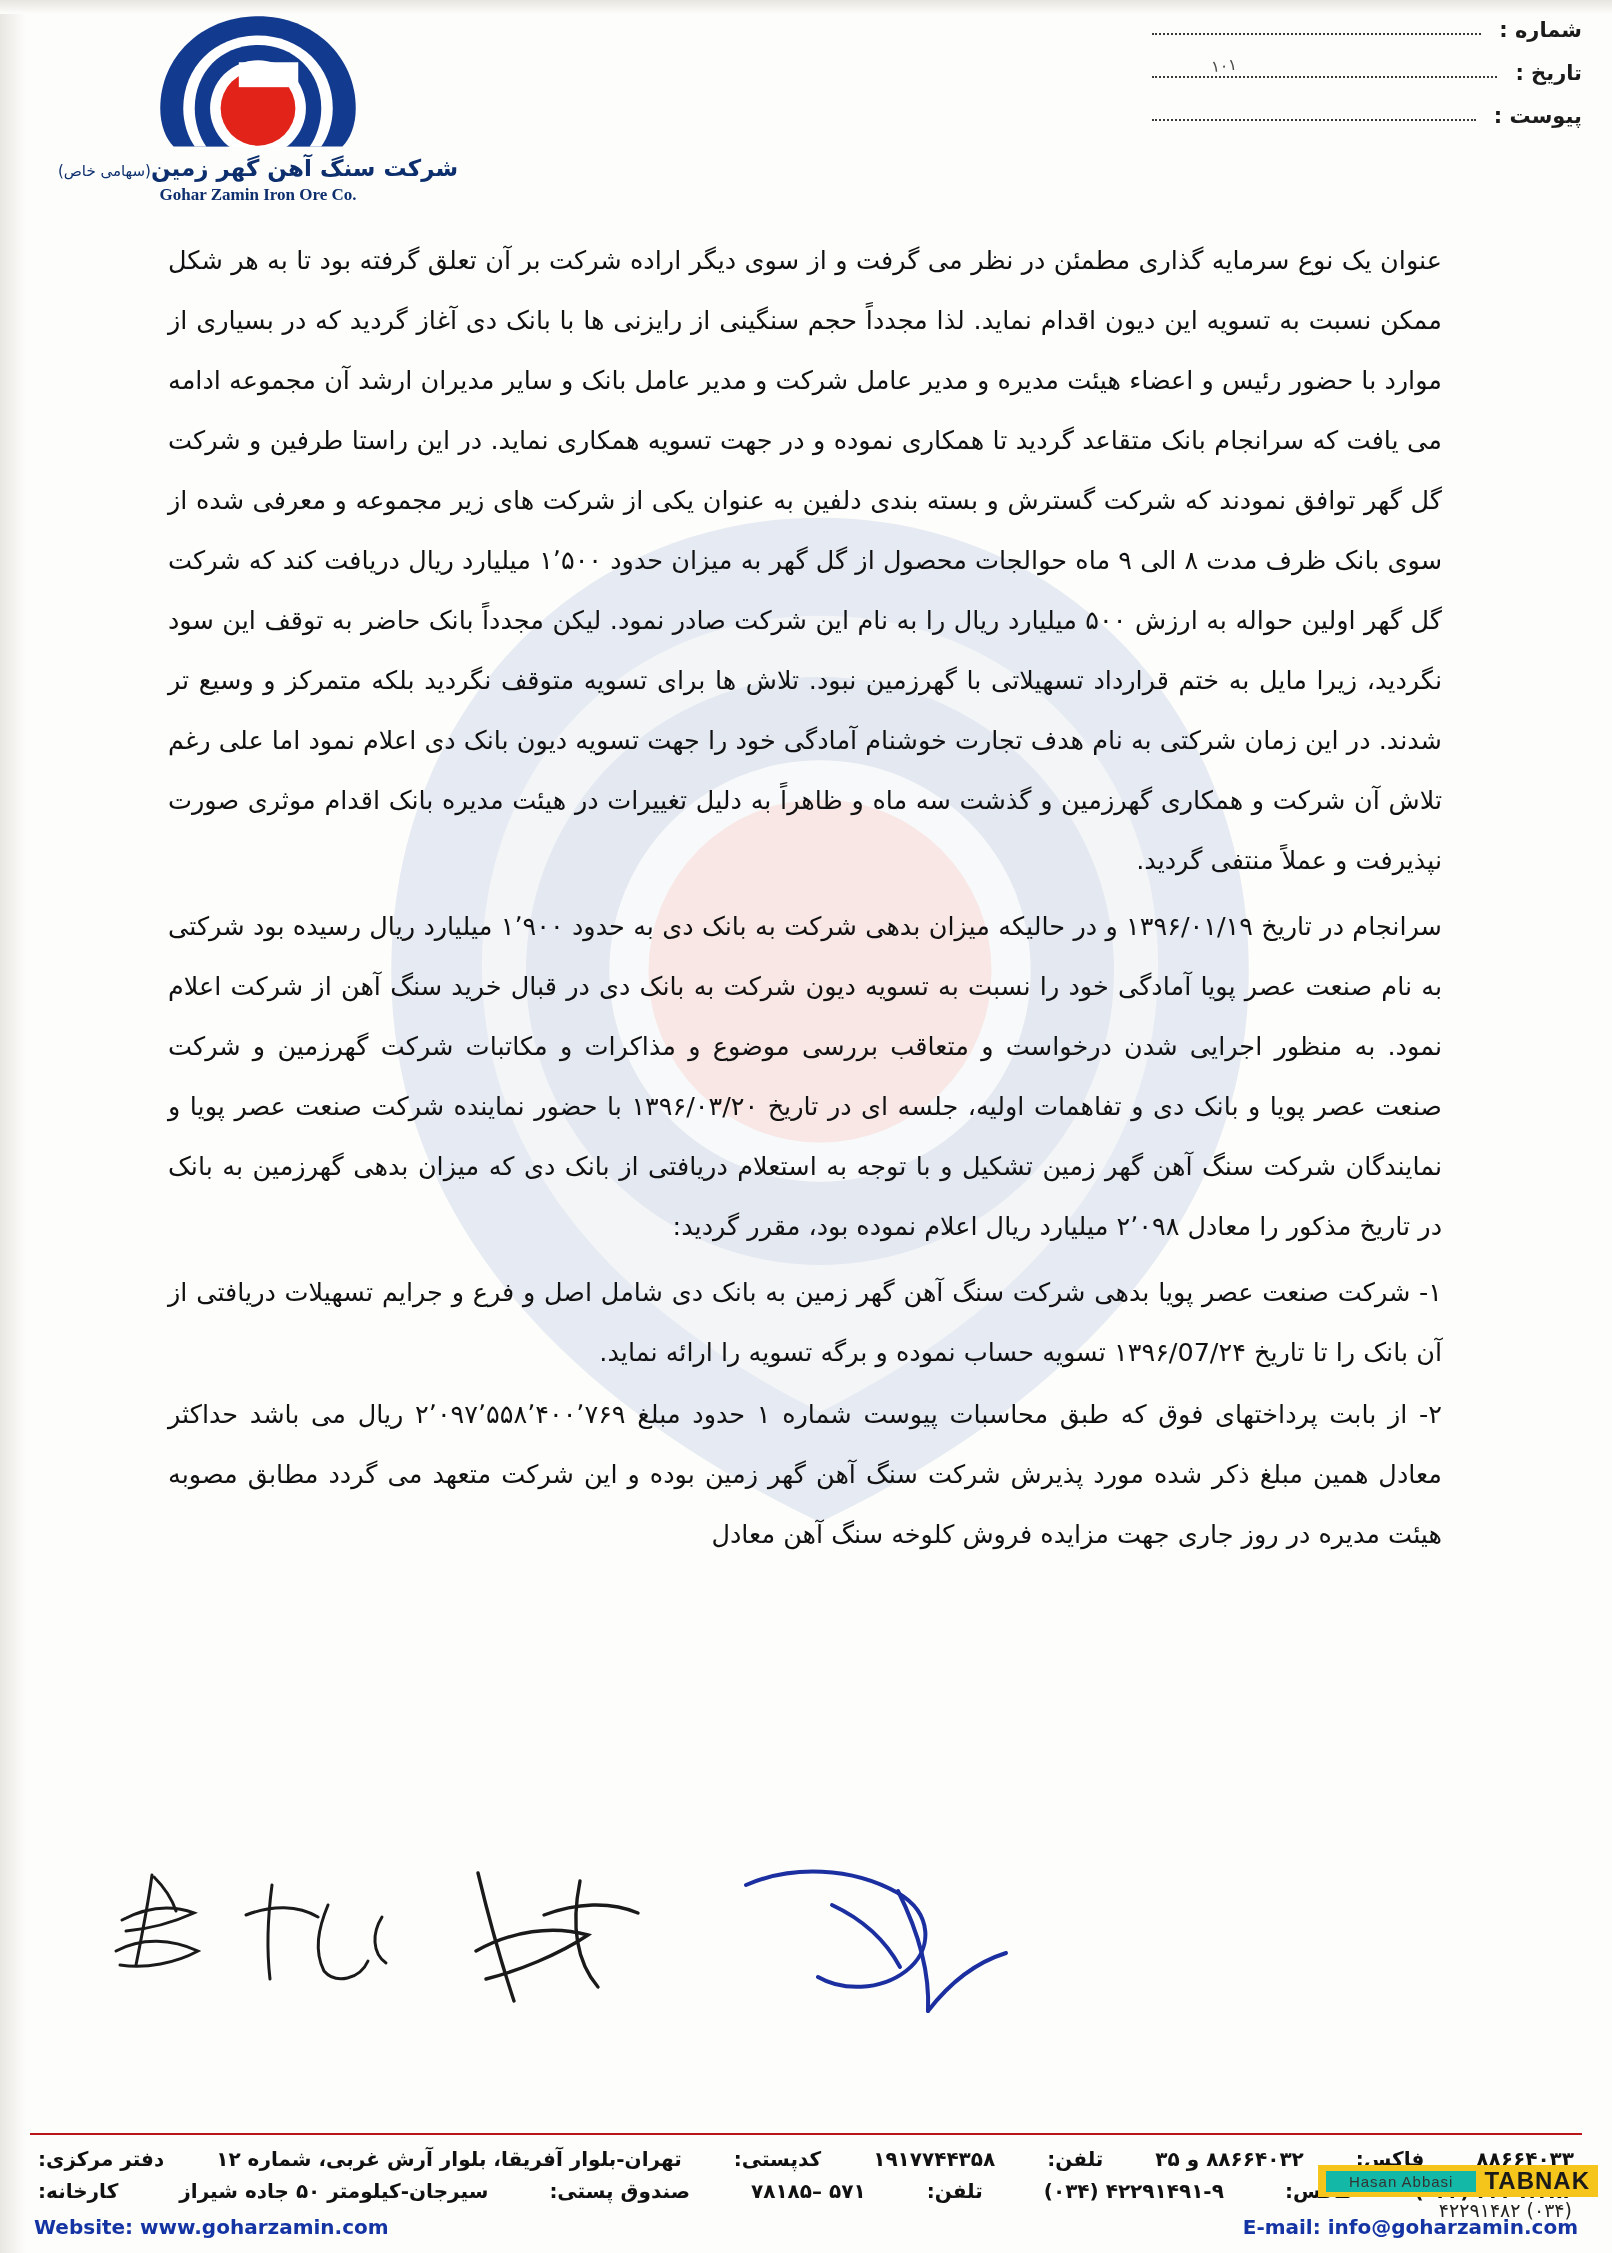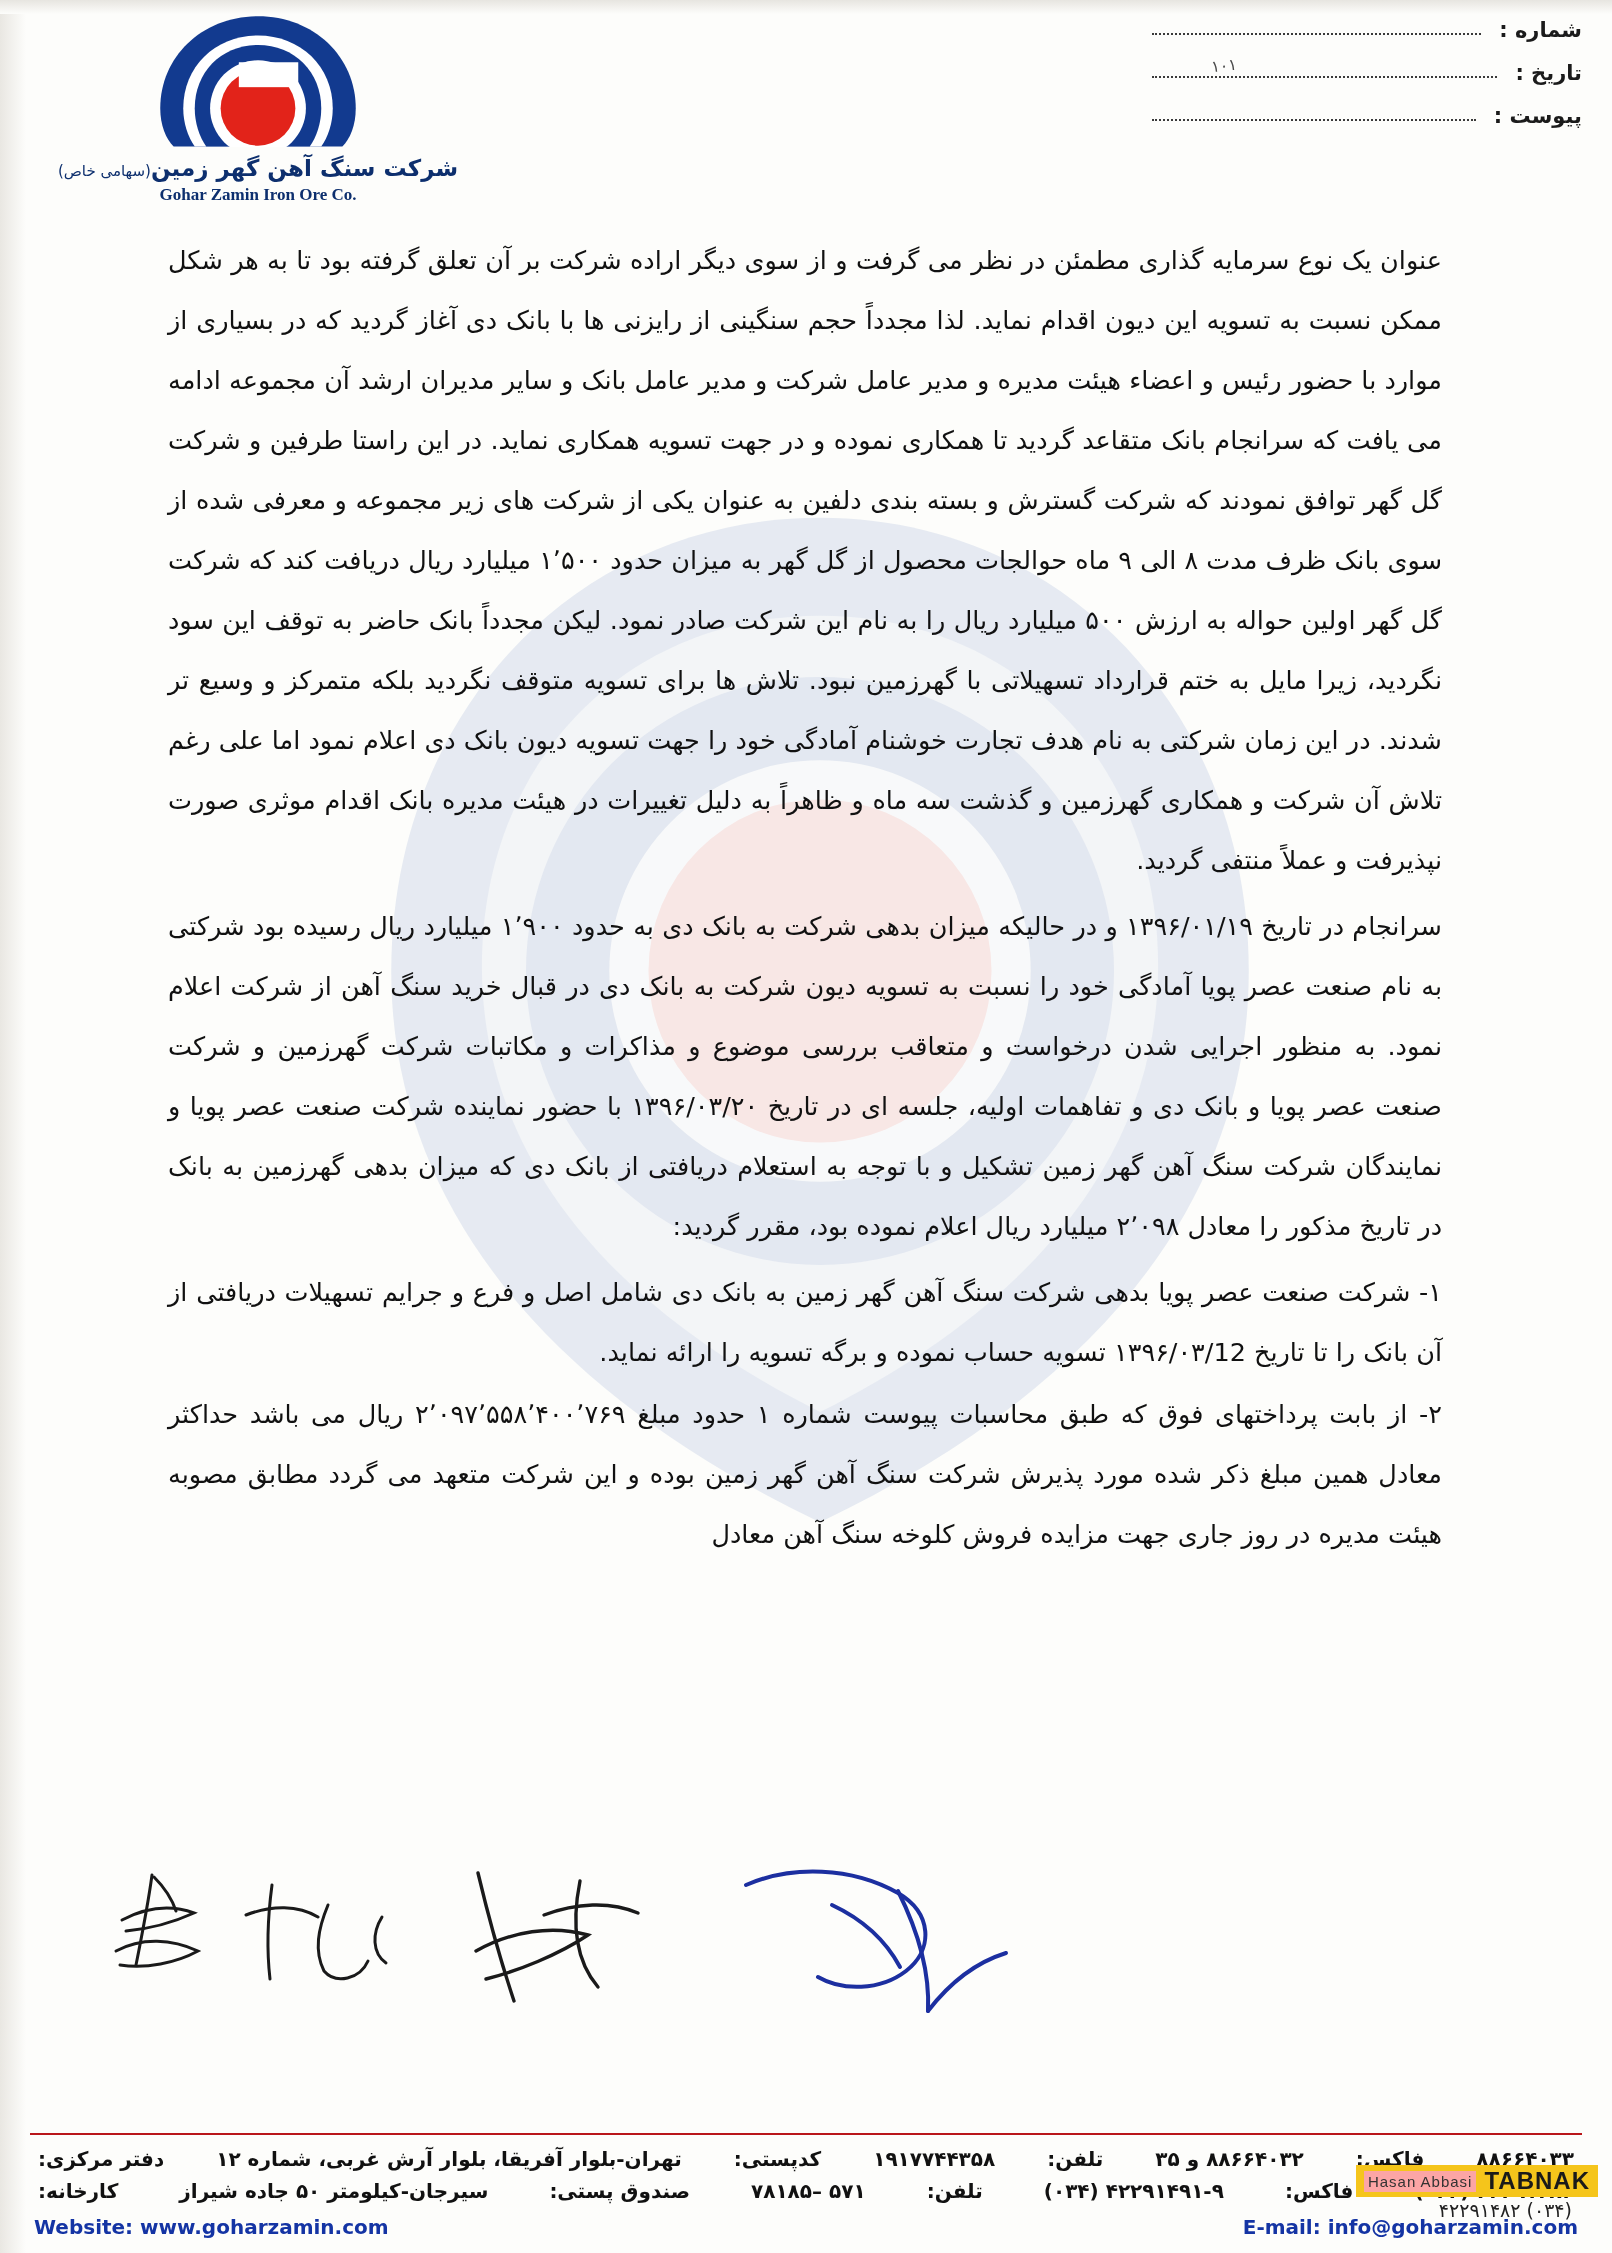--- a/index.html
+++ b/index.html
@@ -115,22 +115,22 @@
   }
   .f-web .ltr{direction:ltr;}
   .tabnak{
     position:absolute;right:14px;bottom:56px;
     background:#f5c51b;color:#1a1a1a;
     font-family:"Liberation Sans",sans-serif;font-weight:bold;
     font-size:24px;padding:2px 8px;letter-spacing:1px;
     display:flex;align-items:center;gap:8px;
   }
   .tabnak .credit{
-    background:#fca5a5;color:#333;font-size:15px;font-weight:normal;
-    padding:2px 4px;
+    background:#14b8a6;color:#333;font-size:15px;font-weight:normal;
+    padding:2px 23px;
   }
   .stray{
     position:absolute;right:40px;bottom:18px;font-size:19px;color:#222;
     direction:rtl;
   }
 </style>
 </head>
 <body>
 
 <div class="page">
@@ -180,21 +180,21 @@
       <div class="brand-fa">
         <span>شرکت سنگ آهن گهر زمین</span><span class="small">(سهامی خاص)</span>
       </div>
       <div class="brand-en">Gohar Zamin Iron Ore Co.</div>
     </div>
   </div>
 
   <div class="body-text">
     <p>عنوان یک نوع سرمایه گذاری مطمئن در نظر می گرفت و از سوی دیگر اراده شرکت بر آن تعلق گرفته بود تا به هر شکل ممکن نسبت به تسویه این دیون اقدام نماید. لذا مجدداً حجم سنگینی از رایزنی ها با بانک دی آغاز گردید که در بسیاری از موارد با حضور رئیس و اعضاء هیئت مدیره و مدیر عامل شرکت و مدیر عامل بانک و سایر مدیران ارشد آن مجموعه ادامه می یافت که سرانجام بانک متقاعد گردید تا همکاری نموده و در جهت تسویه همکاری نماید. در این راستا طرفین و شرکت گل گهر توافق نمودند که شرکت گسترش و بسته بندی دلفین به عنوان یکی از شرکت های زیر مجموعه و معرفی شده از سوی بانک ظرف مدت ۸ الی ۹ ماه حوالجات محصول از گل گهر به میزان حدود ۱٬۵۰۰ میلیارد ریال دریافت کند که شرکت گل گهر اولین حواله به ارزش ۵۰۰ میلیارد ریال را به نام این شرکت صادر نمود. لیکن مجدداً بانک حاضر به توقف این سود نگردید، زیرا مایل به ختم قرارداد تسهیلاتی با گهرزمین نبود. تلاش ها برای تسویه متوقف نگردید بلکه متمرکز و وسیع تر شدند. در این زمان شرکتی به نام هدف تجارت خوشنام آمادگی خود را جهت تسویه دیون بانک دی اعلام نمود اما علی رغم تلاش آن شرکت و همکاری گهرزمین و گذشت سه ماه و ظاهراً به دلیل تغییرات در هیئت مدیره بانک اقدام موثری صورت نپذیرفت و عملاً منتفی گردید.</p>
     <p>سرانجام در تاریخ ۱۳۹۶/۰۱/۱۹ و در حالیکه میزان بدهی شرکت به بانک دی به حدود ۱٬۹۰۰ میلیارد ریال رسیده بود شرکتی به نام صنعت عصر پویا آمادگی خود را نسبت به تسویه دیون شرکت به بانک دی در قبال خرید سنگ آهن از شرکت اعلام نمود. به منظور اجرایی شدن درخواست و متعاقب بررسی موضوع و مذاکرات و مکاتبات شرکت گهرزمین و شرکت صنعت عصر پویا و بانک دی و تفاهمات اولیه، جلسه ای در تاریخ ۱۳۹۶/۰۳/۲۰ با حضور نماینده شرکت صنعت عصر پویا و نمایندگان شرکت سنگ آهن گهر زمین تشکیل و با توجه به استعلام دریافتی از بانک دی که میزان بدهی گهرزمین به بانک در تاریخ مذکور را معادل ۲٬۰۹۸ میلیارد ریال اعلام نموده بود، مقرر گردید:</p>
-    <p class="item">۱- شرکت صنعت عصر پویا بدهی شرکت سنگ آهن گهر زمین به بانک دی شامل اصل و فرع و جرایم تسهیلات دریافتی از آن بانک را تا تاریخ ۱۳۹۶/۰۳/12 تسویه حساب نموده و برگه تسویه را ارائه نماید.</p>
+    <p class="item">۱- شرکت صنعت عصر پویا بدهی شرکت سنگ آهن گهر زمین به بانک دی شامل اصل و فرع و جرایم تسهیلات دریافتی از آن بانک را تا تاریخ ۱۳۹۶/07/۲۴ تسویه حساب نموده و برگه تسویه را ارائه نماید.</p>
     <p class="item">۲- از بابت پرداختهای فوق که طبق محاسبات پیوست شماره ۱ حدود مبلغ ۲٬۰۹۷٬۵۵۸٬۴۰۰٬۷۶۹ ریال می باشد حداکثر معادل همین مبلغ ذکر شده مورد پذیرش شرکت سنگ آهن گهر زمین بوده و این شرکت متعهد می گردد مطابق مصوبه هیئت مدیره در روز جاری جهت مزایده فروش کلوخه سنگ آهن معادل</p>
   </div>
 
   <div class="sig-area">
     <div class="sig" style="right:1340px;top:20px;">
       <svg width="170" height="150" viewBox="0 0 170 150" xmlns="http://www.w3.org/2000/svg">
         <g fill="none" stroke="#1a1a1a" stroke-width="3" stroke-linecap="round">
           <path d="M50 10 C46 40 40 70 34 100"></path>
           <path d="M20 55 C45 42 70 40 92 48 C70 58 46 64 24 66"></path>
           <path d="M14 86 C40 72 70 74 96 86 C74 98 44 104 18 100"></path>

